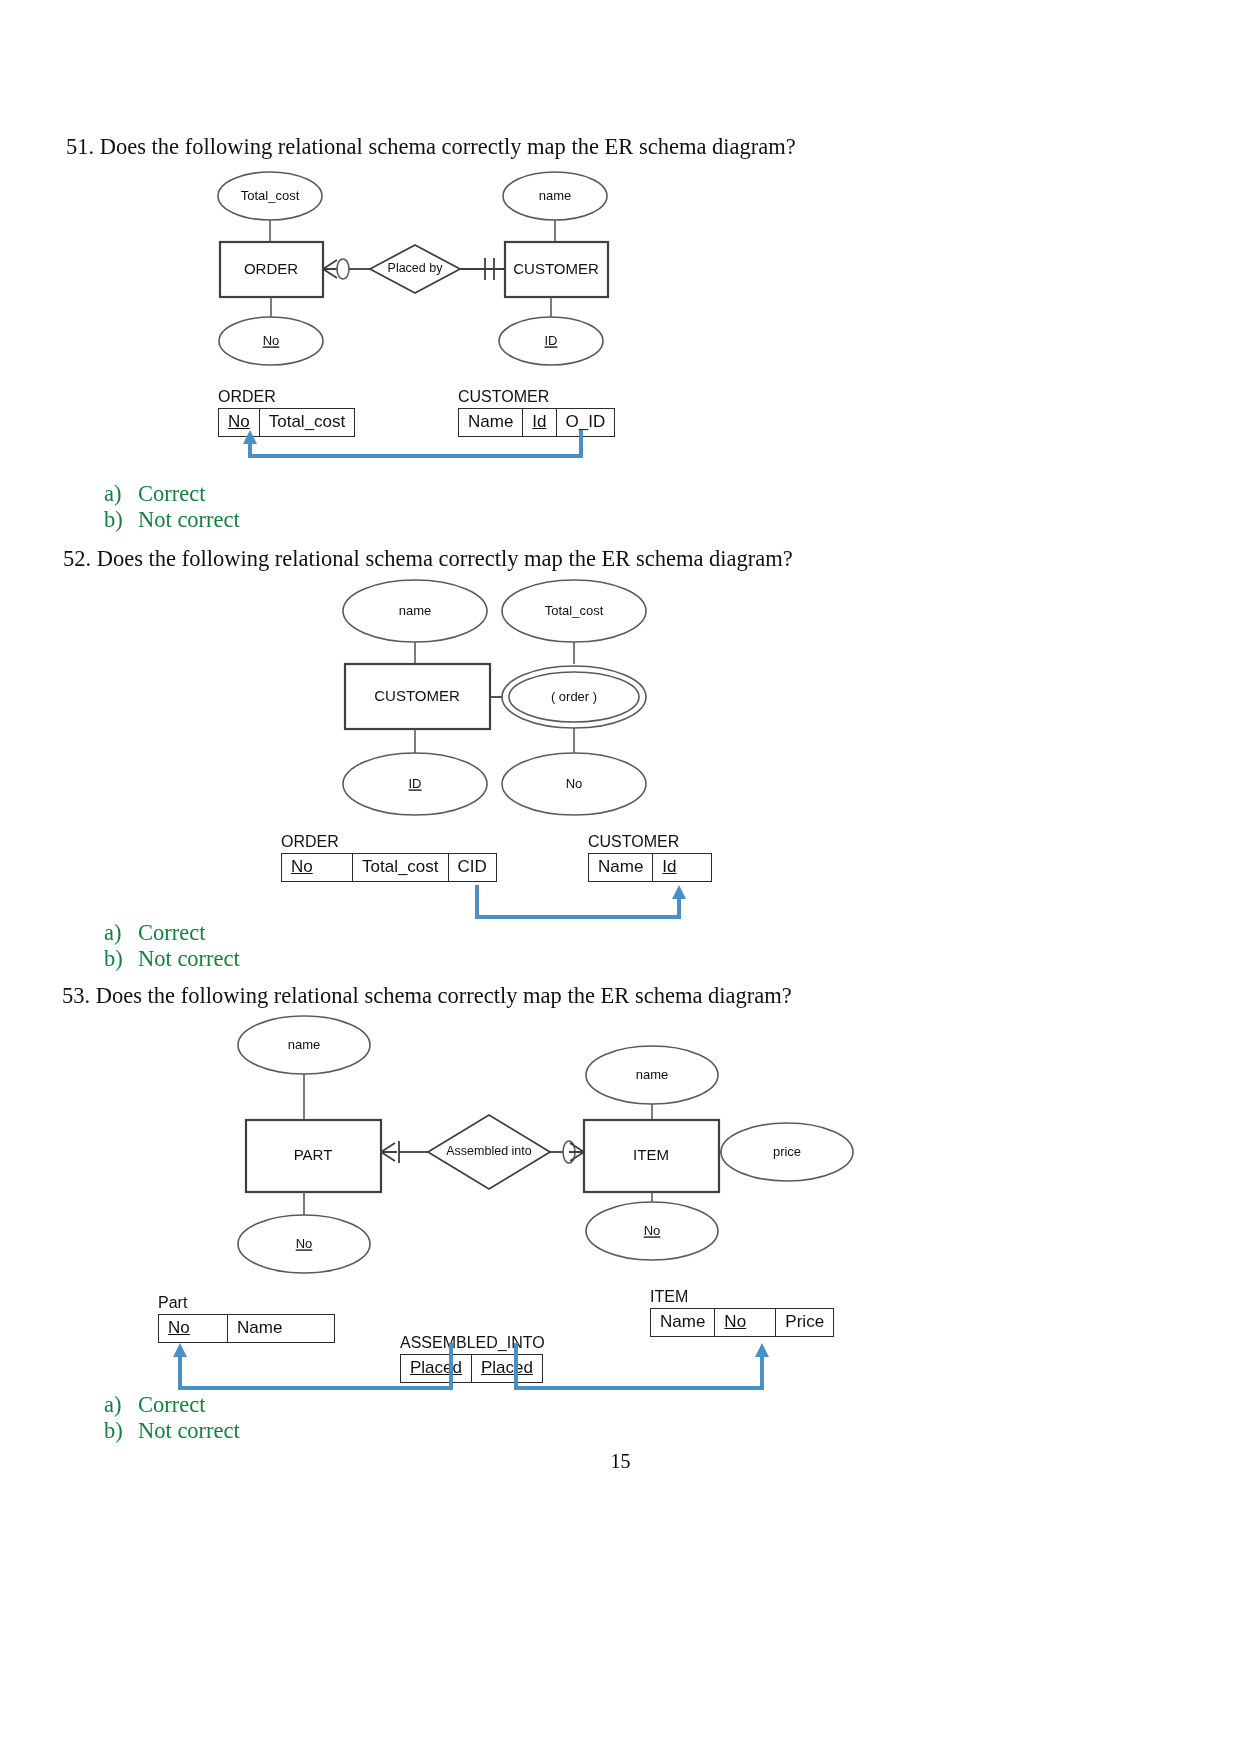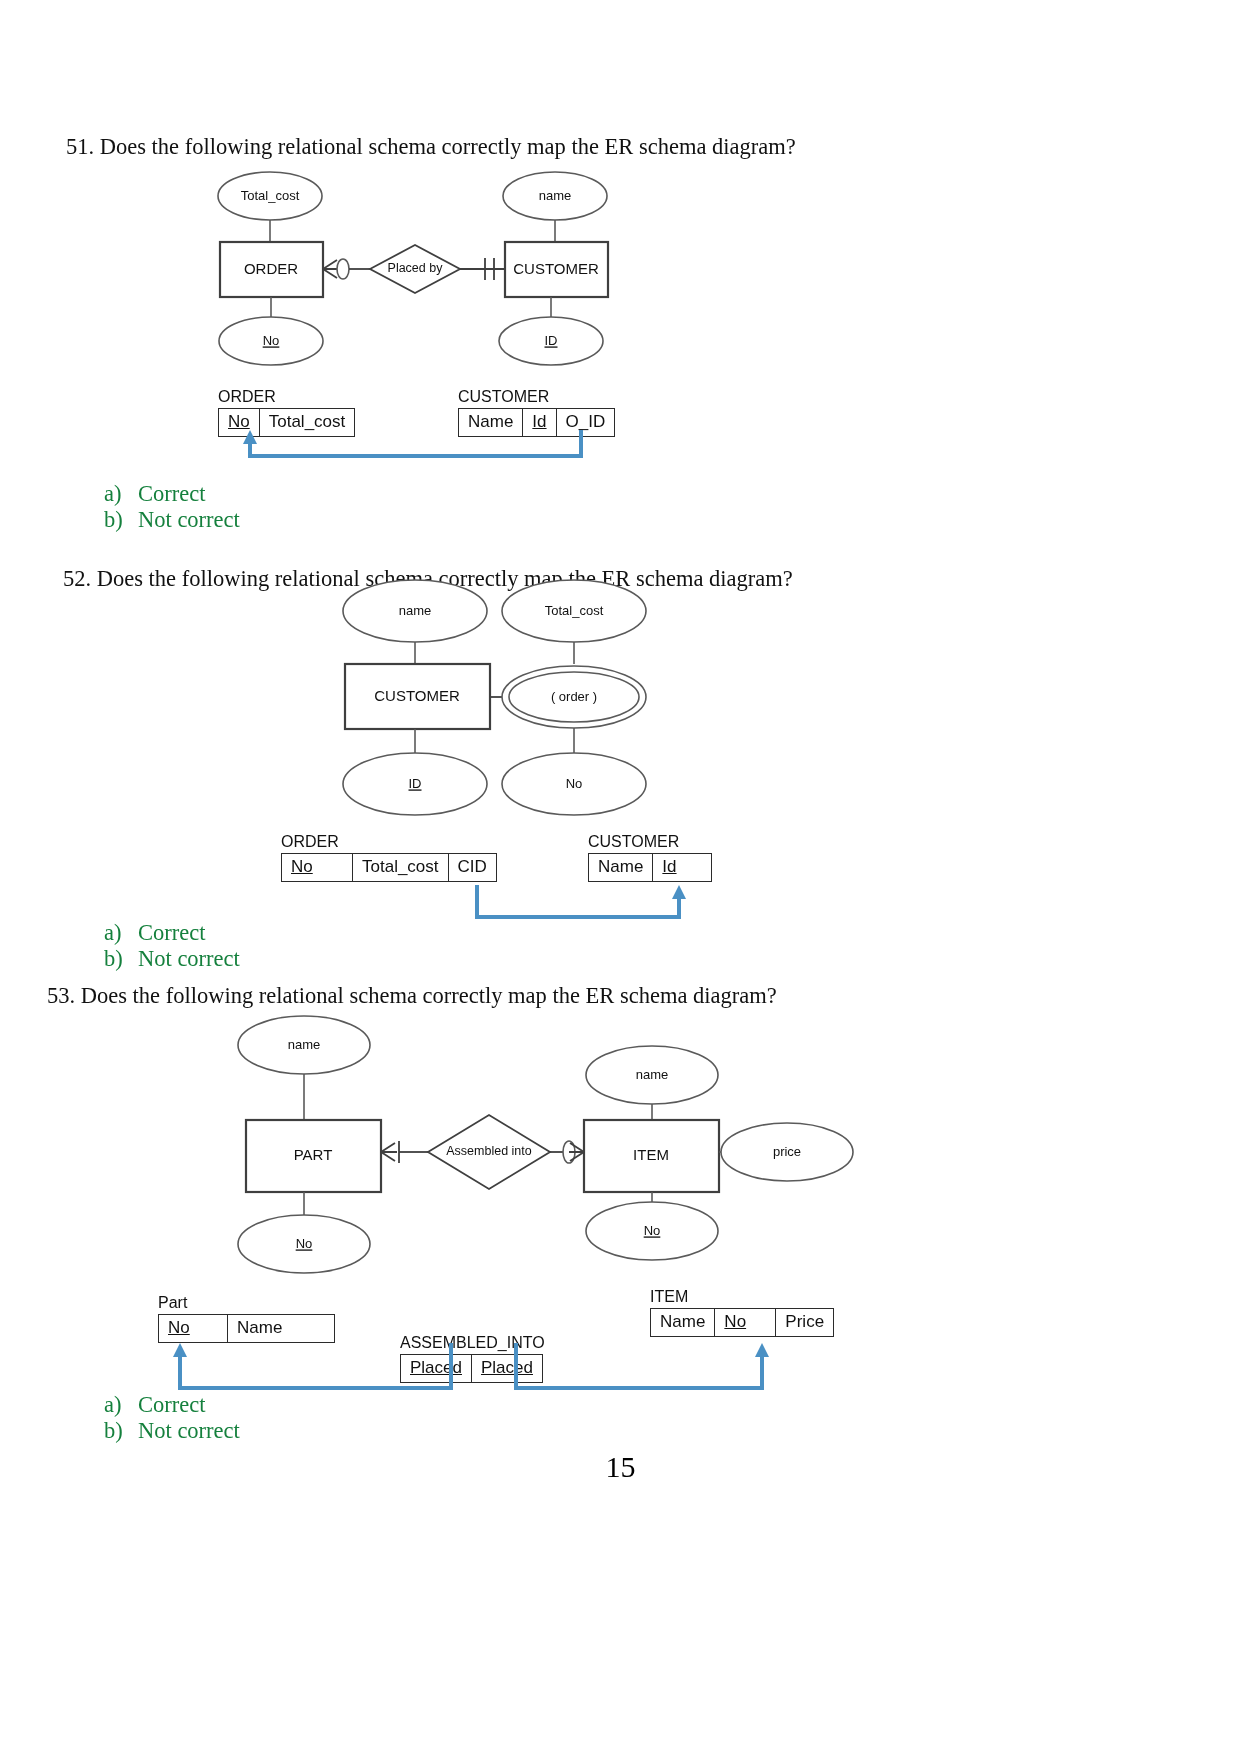--- a/index.html
+++ b/index.html
@@ -1,21 +1,21 @@
 <!DOCTYPE html>
 <html><head>
 <meta charset="utf-8">
 <style>
   html,body{margin:0;padding:0;background:#fff;}
   body{width:1241px;height:1755px;position:relative;font-family:"Liberation Serif",serif;color:#000;}
   .page{position:absolute;inset:0;padding-left:44px;}
   .qtext{position:absolute;font-family:"Liberation Serif",serif;font-size:22.5px;line-height:1.25;white-space:nowrap;color:#111;}
   .opt{position:absolute;font-family:"Liberation Serif",serif;font-size:22.5px;white-space:nowrap;color:#15803d;}
   .opt .lbl{display:inline-block;width:34px;}
-  .pageno{position:absolute;font-family:"Liberation Serif",serif;font-size:30px;left:0;right:0;text-align:center;}
+  .pageno{position:absolute;font-family:"Liberation Serif",serif;font-size:20px;left:0;right:0;text-align:center;}
   svg{position:absolute;overflow:visible;}
   .ent rect{fill:#fff;stroke:#3f3f3f;stroke-width:2.2;}
   .ell{fill:#fff;stroke:#5a5a5a;stroke-width:1.6;}
   .dia{fill:#fff;stroke:#3f3f3f;stroke-width:1.8;}
   .ln{stroke:#3f3f3f;stroke-width:1.8;fill:none;}
   .ln-thin{stroke:#5a5a5a;stroke-width:1.6;fill:none;}
   .dtxt{font-family:"Liberation Sans",sans-serif;fill:#111;text-anchor:middle;dominant-baseline:middle;}
   .dtxt.ent-l{font-size:15px;}
   .dtxt.att-l{font-size:13px;}
   .dtxt.rel-l{font-size:12.5px;}
@@ -103,21 +103,21 @@
     <polygon points="32,0 25,14 39,14"></polygon>
   </svg>
 
   <div class="opt" style="left:104px;top:481px;">
     <span class="lbl">a)</span><span>Correct</span>
   </div>
   <div class="opt" style="left:104px;top:507px;">
     <span class="lbl">b)</span><span>Not correct</span>
   </div>
 
-  <div class="qtext" style="left:63px;top:545px;margin-top:20px;">52. Does the following relational schema correctly map the ER schema diagram?</div>
+  <div class="qtext" style="left:63px;top:545px;">52. Does the following relational schema correctly map the ER schema diagram?</div>
 
   <svg style="left:335px;top:578px;width:320px;height:240px;" viewBox="0 0 320 240">
     <ellipse class="ell" cx="80" cy="33" rx="72" ry="31"></ellipse>
     <text class="dtxt att-l" x="80" y="34">name</text>
     <line class="ln-thin" x1="80" y1="64" x2="80" y2="86"></line>
 
     <ellipse class="ell" cx="239" cy="33" rx="72" ry="31"></ellipse>
     <text class="dtxt att-l" x="239" y="34">Total_cost</text>
     <line class="ln-thin" x1="239" y1="64" x2="239" y2="86"></line>
 
@@ -170,21 +170,21 @@
     <polygon points="398,0 391,14 405,14"></polygon>
   </svg>
 
   <div class="opt" style="left:104px;top:920px;">
     <span class="lbl">a)</span><span>Correct</span>
   </div>
   <div class="opt" style="left:104px;top:946px;">
     <span class="lbl">b)</span><span>Not correct</span>
   </div>
 
-  <div class="qtext" style="left:47px;top:982px;">53. Does the following relational schema correctly map the ER schema diagram?</div>
+  <div class="qtext" style="left:62px;top:982px;">53. Does the following relational schema correctly map the ER schema diagram?</div>
 
   <svg style="left:236px;top:1015px;width:620px;height:265px;" viewBox="0 0 620 265">
     <ellipse class="ell" cx="68" cy="30" rx="66" ry="29"></ellipse>
     <text class="dtxt att-l" x="68" y="31">name</text>
     <line class="ln-thin" x1="68" y1="59" x2="68" y2="105"></line>
 
     <ellipse class="ell" cx="416" cy="60" rx="66" ry="29"></ellipse>
     <text class="dtxt att-l" x="416" y="61">name</text>
     <line class="ln-thin" x1="416" y1="89" x2="416" y2="105"></line>
 

